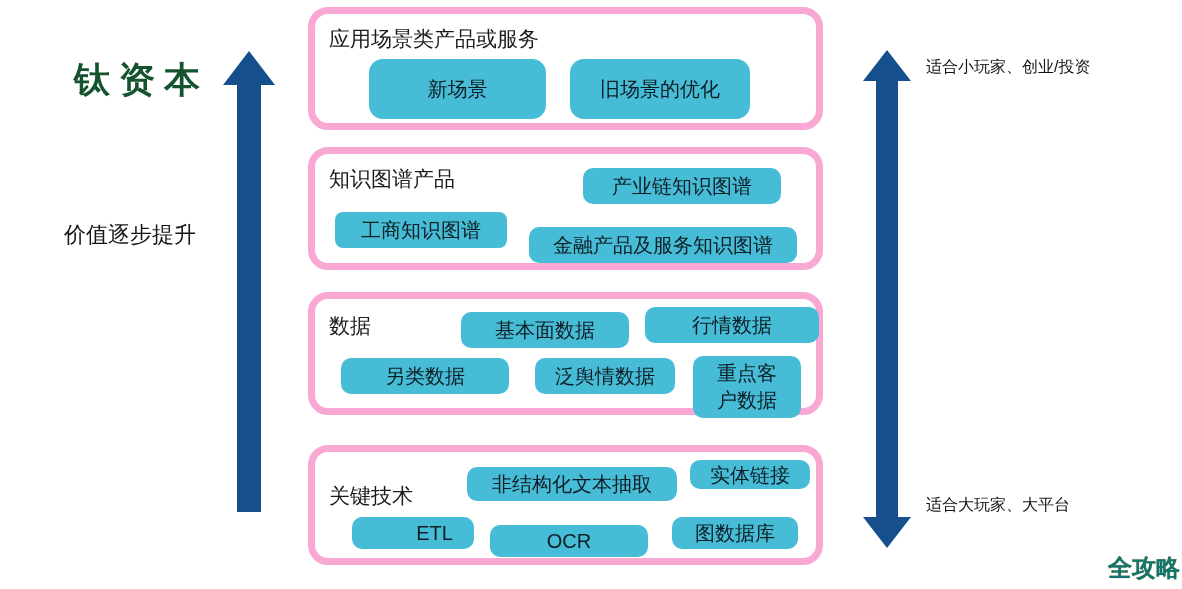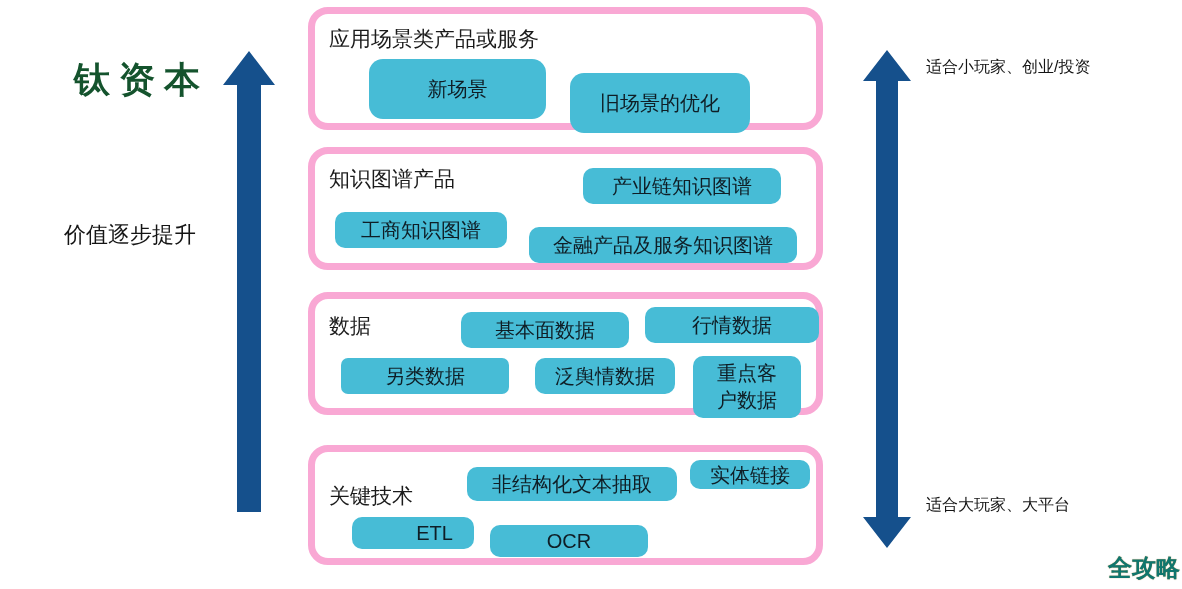--- a/index.html
+++ b/index.html
@@ -45,29 +45,29 @@
   .box4 .layer-title{top:30px;}
   
   .tag{
     position:absolute;background:#47bcd6;border-radius:10px;
     color:#0f1e26;font-size:20px;line-height:24px;
     display:flex;align-items:center;justify-content:center;text-align:center;
     box-sizing:border-box;
   }
   
   .t-a1{left:54px;top:45px;width:177px;height:60px;border-radius:14px;}
-  .t-a2{left:255px;top:59px;width:180px;height:60px;border-radius:14px;}
+  .t-a2{left:255px;top:45px;width:180px;height:60px;border-radius:14px;}
   
   .t-b1{left:268px;top:14px;width:198px;height:36px;}
-  .t-b2{left:20px;top:58px;width:172px;height:36px;}
+  .t-b2{left:20px;top:58px;width:172px;height:36px;border-radius:8px;}
   .t-b3{left:214px;top:73px;width:268px;height:36px;}
   
   .t-c1{left:146px;top:13px;width:168px;height:36px;}
   .t-c2{left:330px;top:8px;width:174px;height:36px;}
-  .t-c3{left:26px;top:59px;width:168px;height:36px;border-radius:7px;}
+  .t-c3{left:26px;top:59px;width:168px;height:36px;}
   .t-c4{left:220px;top:59px;width:140px;height:36px;}
   .t-c5{left:378px;top:57px;width:108px;height:62px;padding:0 20px;line-height:27px;}
   
   .t-d1{left:152px;top:15px;width:210px;height:34px;}
   .t-d2{left:375px;top:8px;width:120px;height:29px;}
   .t-d3{left:37px;top:65px;width:122px;height:32px;padding-left:43px;}
   .t-d4{left:175px;top:73px;width:158px;height:32px;}
   .t-d5{left:357px;top:65px;width:126px;height:32px;}
 </style>
 </head>
@@ -111,17 +111,18 @@
     <div class="tag t-c4">泛舆情数据</div>
     <div class="tag t-c5">重点客户数据</div>
   </section>
 
   <section class="layer-box box4">
     <h2 class="layer-title">关键技术</h2>
     <div class="tag t-d1">非结构化文本抽取</div>
     <div class="tag t-d2">实体链接</div>
     <div class="tag t-d3">ETL</div>
     <div class="tag t-d4">OCR</div>
+    <div class="tag t-d5">图数据库</div>
   </section>
 
   <div class="badge">全攻略</div>
 
 </div>
 
 </body></html>

